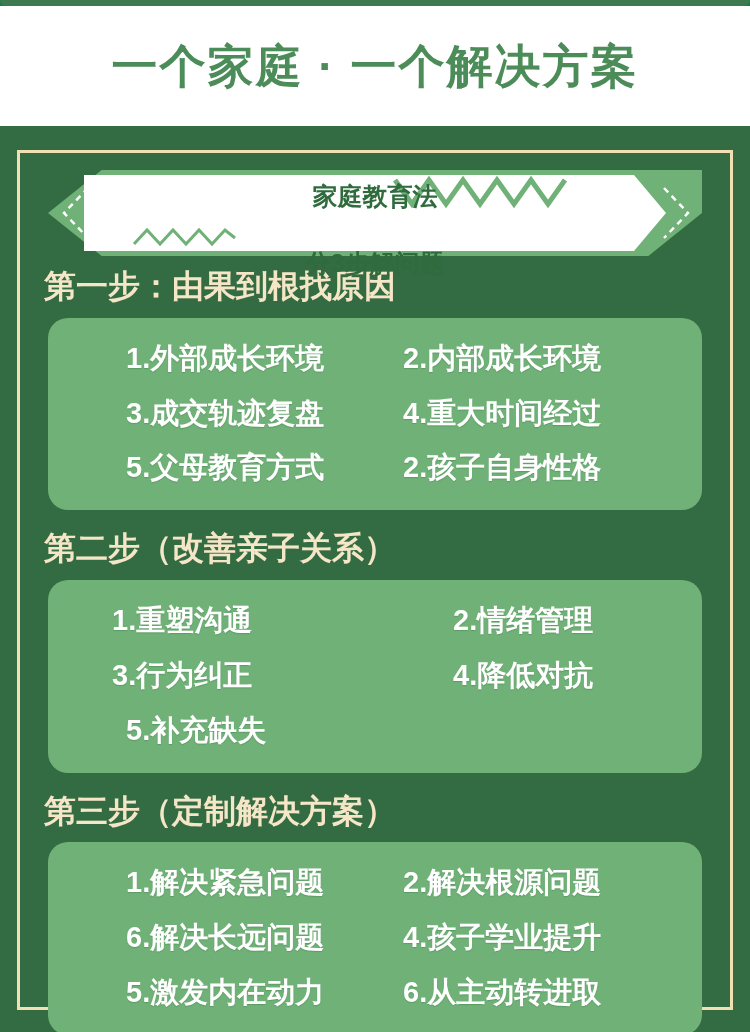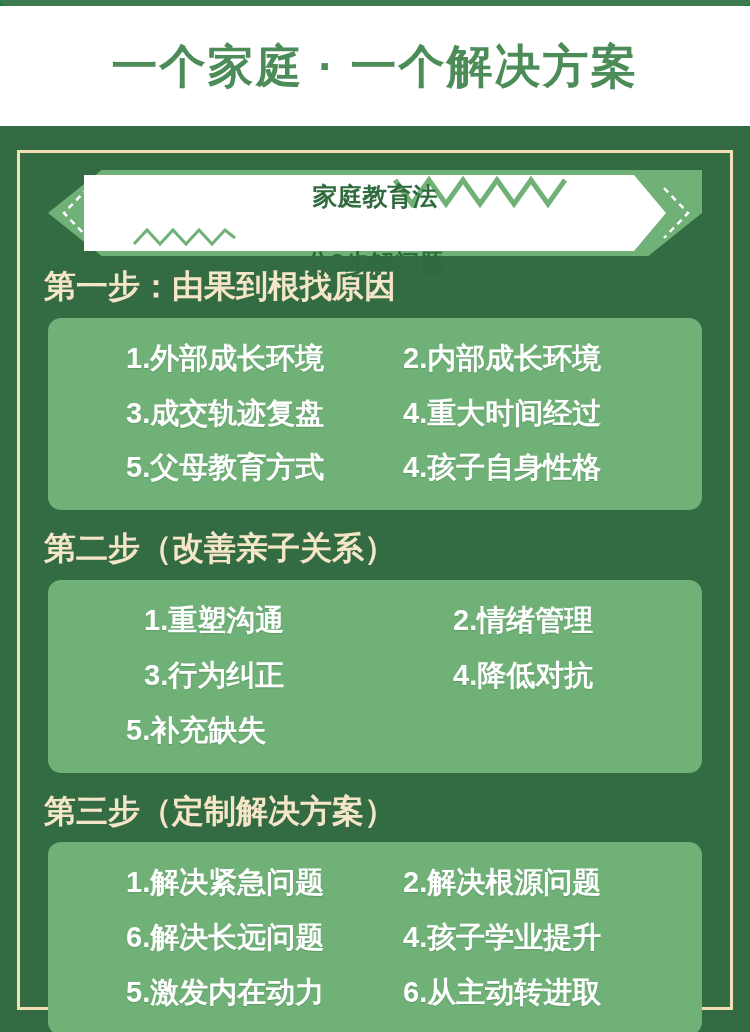--- a/index.html
+++ b/index.html
@@ -108,41 +108,41 @@
     font-weight:bold;
     padding-left:44px;
     margin-bottom:10px;
     line-height:1.3;
     white-space:nowrap;
   }
   .step-box {
     margin:0 auto;
     width:654px;
     background:#6fb176;
-    border-radius:13px;
+    border-radius:20px;
     padding:18px 0 20px 0;
   }
   .grid {
     display:grid;
     grid-template-columns:1fr 1fr;
     row-gap:10px;
   }
   .cell {
     color:#ffffff;
     font-size:29px;
     font-weight:bold;
     line-height:1.55;
     white-space:nowrap;
     text-shadow:0 1px 1px rgba(40,90,55,.25);
   }
   .cell.col-a { text-align:left;  padding-left:78px; }
   .cell.col-b { text-align:left;  padding-left:28px; }
 
   
-  .step-2 .cell.col-a { padding-left:96px; }
+  .step-2 .cell.col-a { padding-left:64px; }
   .step-2 .cell.col-b { padding-left:78px; }
 </style>
 </head>
 <body>
 
 <div id="page">
 
   <div class="top-strip"></div>
 
   <div class="title-band">
@@ -182,21 +182,21 @@
 
       <div class="step step-1">
         <div class="step-head">第一步：由果到根找原因</div>
         <div class="step-box">
           <div class="grid">
             <div class="cell col-a">1.外部成长环境</div>
             <div class="cell col-b">2.内部成长环境</div>
             <div class="cell col-a">3.成交轨迹复盘</div>
             <div class="cell col-b">4.重大时间经过</div>
             <div class="cell col-a">5.父母教育方式</div>
-            <div class="cell col-b">4.孩子自身性格</div>
+            <div class="cell col-b">2.孩子自身性格</div>
           </div>
         </div>
       </div>
 
       <div class="step step-2">
         <div class="step-head">第二步（改善亲子关系）</div>
         <div class="step-box">
           <div class="grid">
             <div class="cell col-a">1.重塑沟通</div>
             <div class="cell col-b">2.情绪管理</div>

